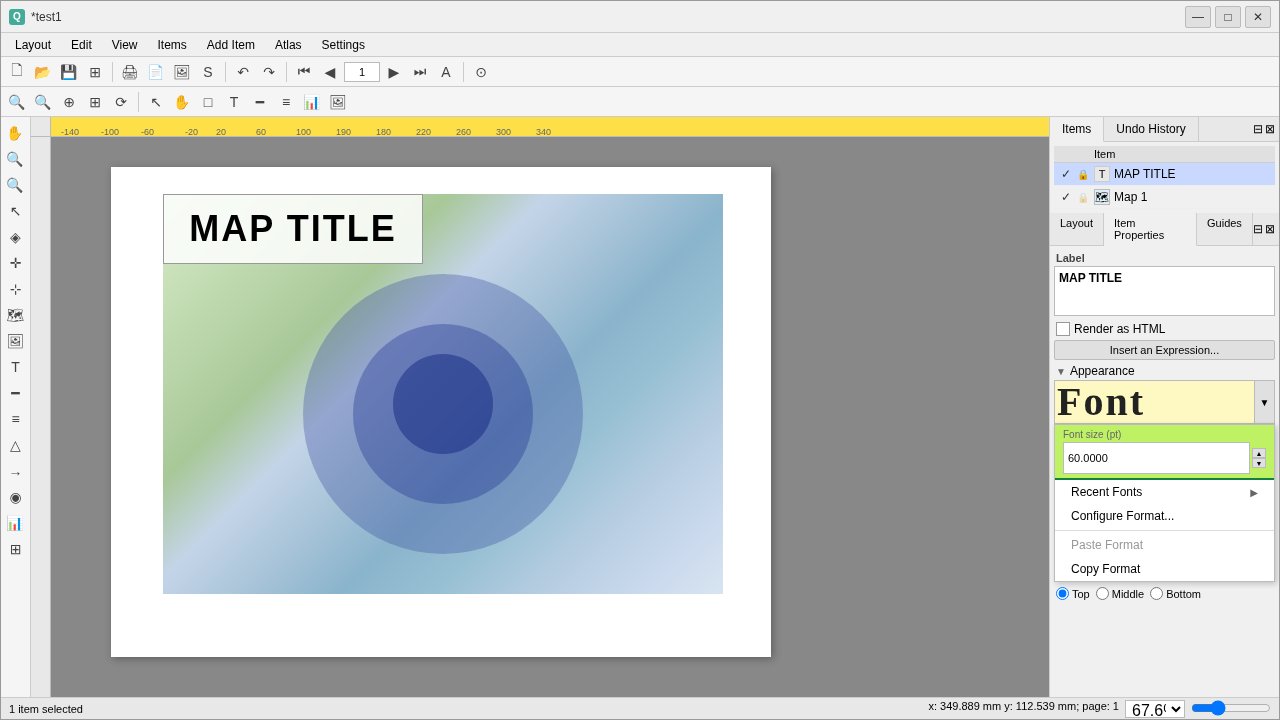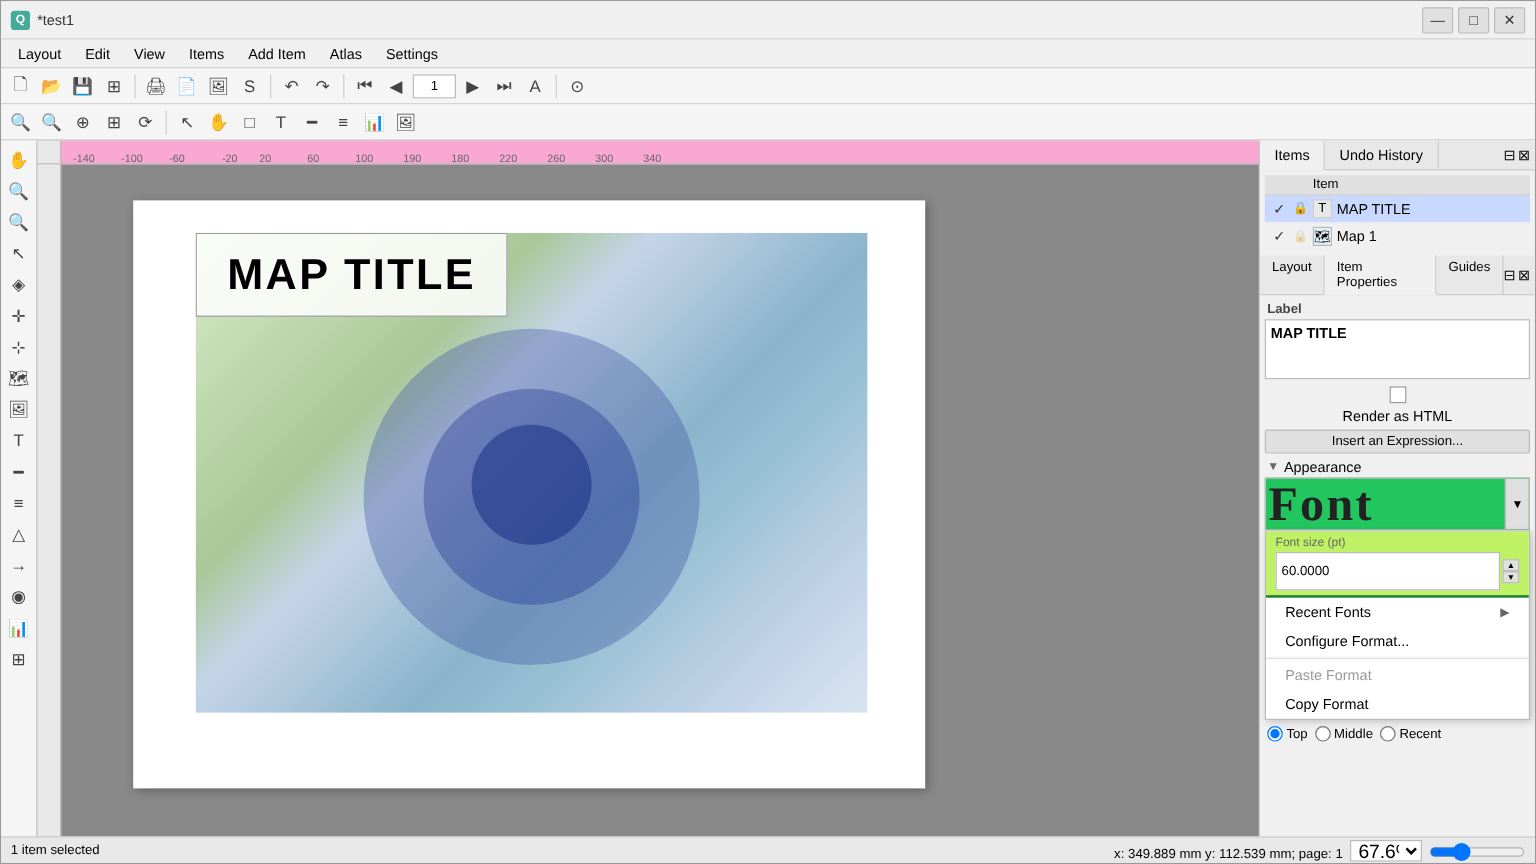--- a/index.html
+++ b/index.html
@@ -130,21 +130,21 @@
       position: absolute; top: 0; left: 0;
       width: 20px; height: 20px;
       background: #e8e8e8;
       border-right: 1px solid #bbb;
       border-bottom: 1px solid #bbb;
       z-index: 10;
     }
     .ruler-h {
       position: absolute; top: 0; left: 20px; right: 0;
       height: 20px;
-      background: #f9a8d4;
+      background: #fde047;
       border-bottom: 1px solid #bbb;
       overflow: hidden;
       z-index: 10;
       text-align: center;
     }
     .ruler-v {
       position: absolute; top: 20px; left: 0; bottom: 0;
       width: 20px;
       background: #e8e8e8;
       border-right: 1px solid #bbb;
@@ -293,21 +293,20 @@
       border: 1px solid #bbb;
       background: white;
       padding: 4px;
       font-size: 12px;
       font-weight: bold;
       margin-bottom: 4px;
     }
     .render-html-row {
       display: flex; align-items: center; gap: 4px;
       padding: 2px;
-      flex-direction: column;
     }
     .checkbox-ctrl {
       width: 14px; height: 14px;
       border: 1px solid #999; background: white;
       display: inline-flex; align-items: center; justify-content: center;
     }
     .render-html-btn {
       display: flex;
       align-items: center;
       justify-content: center;
@@ -322,21 +321,21 @@
     }
     .appearance-header {
       display: flex; align-items: center; gap: 4px;
       padding: 2px;
       cursor: pointer;
     }
     .collapse-arrow { font-size: 10px; color: #666; }
     .font-preview-box {
       width: 100%;
       height: 44px;
-      background: #22c55e;
+      background: #fef9c3;
       border: 1px solid #bbb;
       overflow: hidden;
       display: flex; align-items: center;
       padding: 2px;
       margin-bottom: 2px;
       position: relative;
     }
     .font-preview-text {
       font-size: 40px;
       font-weight: bold;
@@ -389,21 +388,21 @@
       background: #e8e8e8;
       border-top: 1px solid #ccc;
       display: flex;
       align-items: center;
       padding: 0 8px;
       font-size: 11px;
       gap: 8px;
     }
     .status-right {
       margin-left: auto;
-      display: flex; align-items: flex-end; gap: 6px;
+      display: flex; align-items: flex-start; gap: 6px;
     }
     .zoom-select {
       height: 18px;
       border: 1px solid #bbb;
       background: white;
       font-size: 16px;
       padding: 0 2px;
       width: 60px;
     }
     .zoom-slider {
@@ -646,21 +645,21 @@
             <div class="radio-item">
               <input type="radio" name="valign" checked="" style="">
               <span>Top</span>
             </div>
             <div class="radio-item">
               <input type="radio" name="valign" style="">
               <span>Middle</span>
             </div>
             <div class="radio-item">
               <input type="radio" name="valign" style="">
-              <span>Recent</span>
+              <span>Bottom</span>
             </div>
           </div>
         </div>
       </div>
 
     </div>
   </div>
 
   <div class="status-bar">
     <span>1 item selected</span>

